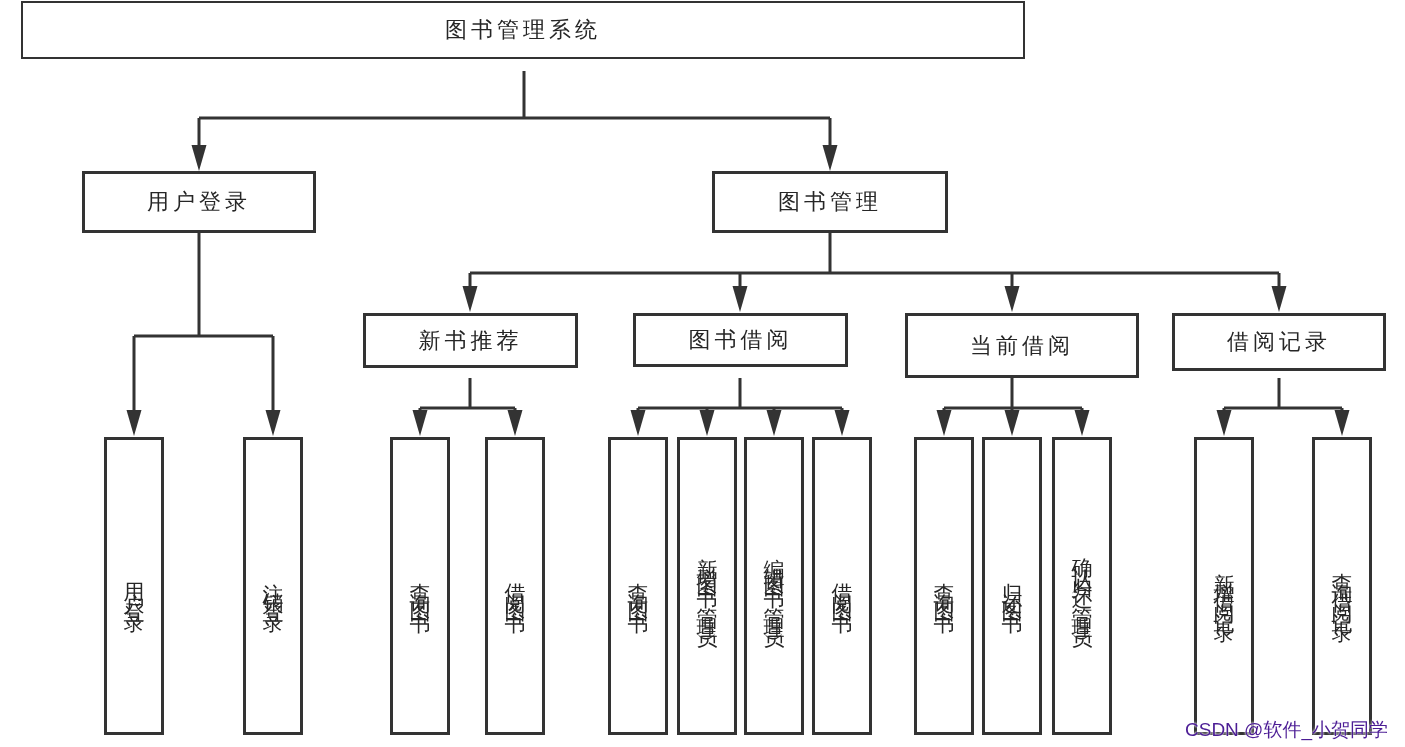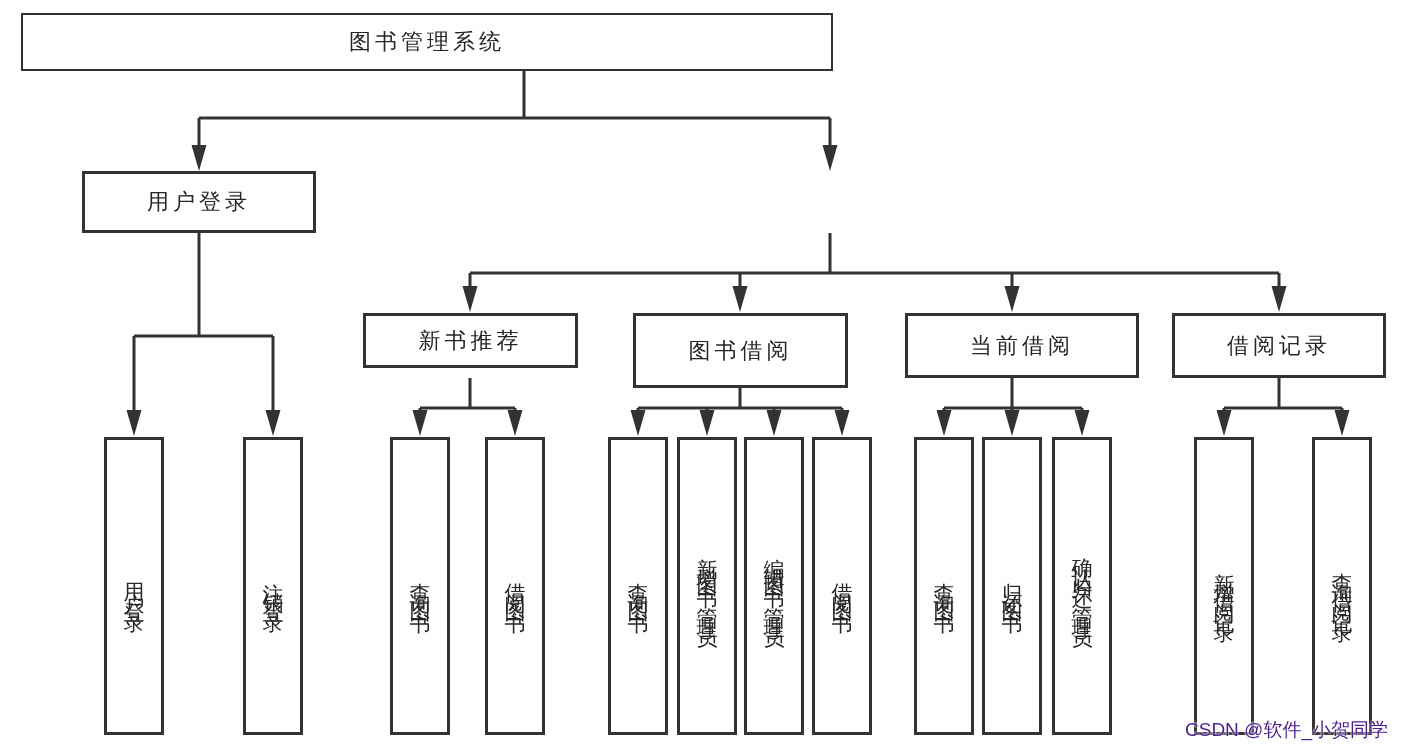--- a/index.html
+++ b/index.html
@@ -50,29 +50,29 @@
   }
   .vlabel {
     writing-mode: vertical-rl;
     text-orientation: mixed;
     font-size: 21px;
     letter-spacing: 10px;
     white-space: nowrap;
     color: #262626;
   }
   
-  #root  { left: 21px;  top: 13px;  width: 812px; height: 58px; border-width: 2px; }
+  #root  { left: 21px;  top: 1px;  width: 1004px; height: 58px; border-width: 2px; }
   
   #l2a   { left: 82px;  top: 171px; width: 234px; height: 62px; }
   #l2b   { left: 712px; top: 171px; width: 236px; height: 62px; }
   
   #s1    { left: 363px;  top: 313px; width: 215px; height: 55px; }
-  #s2    { left: 633px;  top: 313px; width: 215px; height: 75px; }
+  #s2    { left: 633px;  top: 313px; width: 215px; height: 54px; }
   #s3    { left: 905px;  top: 313px; width: 234px; height: 65px; }
-  #s4    { left: 1172px; top: 313px; width: 214px; height: 65px; justify-content: center; }
+  #s4    { left: 1172px; top: 313px; width: 214px; height: 58px; justify-content: center; }
   
   #lf1  { left: 104px; }
   #lf2  { left: 243px; }
   #lf3  { left: 390px; }
   #lf4  { left: 485px; }
   #lf5  { left: 608px; }
   #lf6  { left: 677px; }
   #lf7  { left: 744px; }
   #lf8  { left: 812px; }
   #lf9  { left: 914px; }
@@ -136,20 +136,23 @@
     </g>
   </svg>
 
   <div class="box" id="root">
     <span class="hlabel">图书管理系统</span>
   </div>
 
   <div class="box" id="l2a">
     <span class="hlabel">用户登录</span>
   </div>
+  <div class="box" id="l2b">
+    <span class="hlabel">图书管理</span>
+  </div>
 
   <div class="box" id="s1">
     <span class="hlabel">新书推荐</span>
   </div>
   <div class="box" id="s2">
     <span class="hlabel">图书借阅</span>
   </div>
   <div class="box" id="s3">
     <span class="hlabel">当前借阅</span>
   </div>

